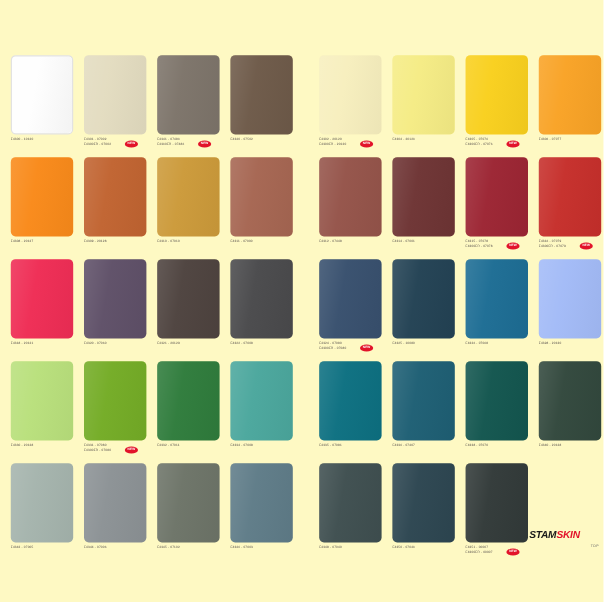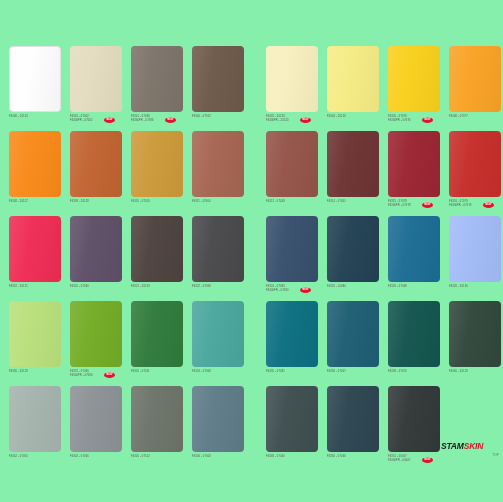--- a/index.html
+++ b/index.html
@@ -10,21 +10,21 @@
   body {
     width: 503px;
     height: 502px;
     font-family: "Liberation Sans", sans-serif;
     overflow: hidden;
   }
   #sheet {
     position: relative;
     width: 503px;
     height: 502px;
-    background: #86efac;
+    background: #fef9c3;
     box-sizing: border-box;
   }
   #grid {
     position: absolute;
     left: 0;
     top: 46px;
     width: 503px;
   }
   .swatch-row {
     display: flex;

